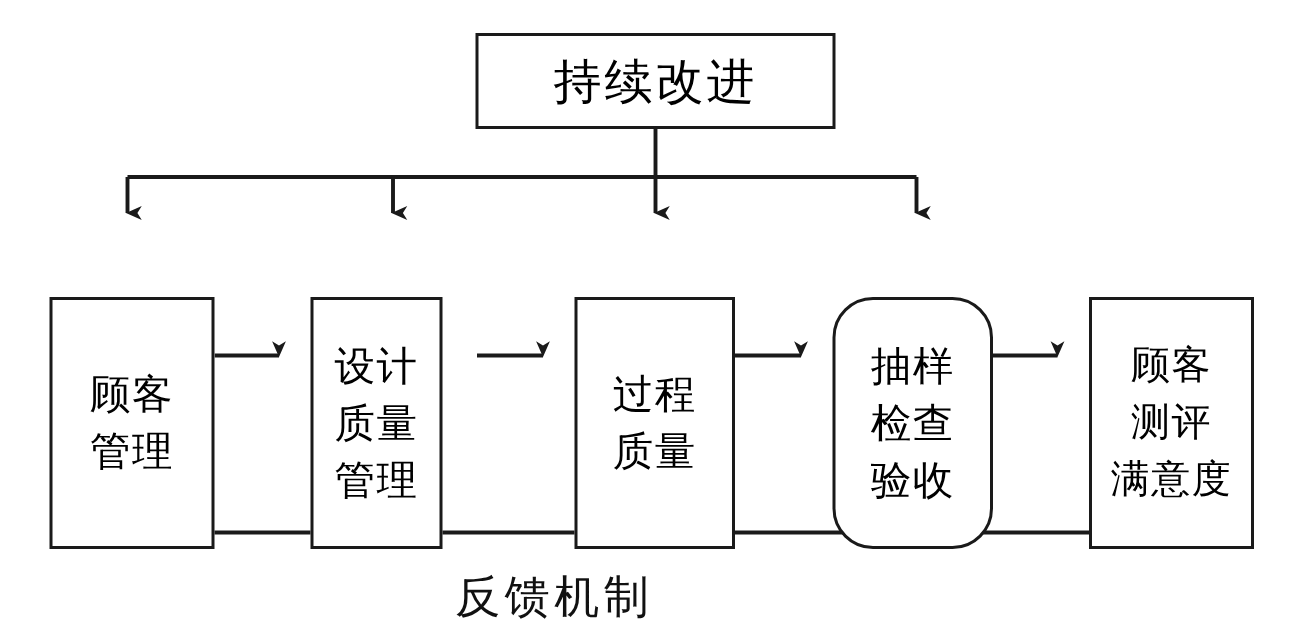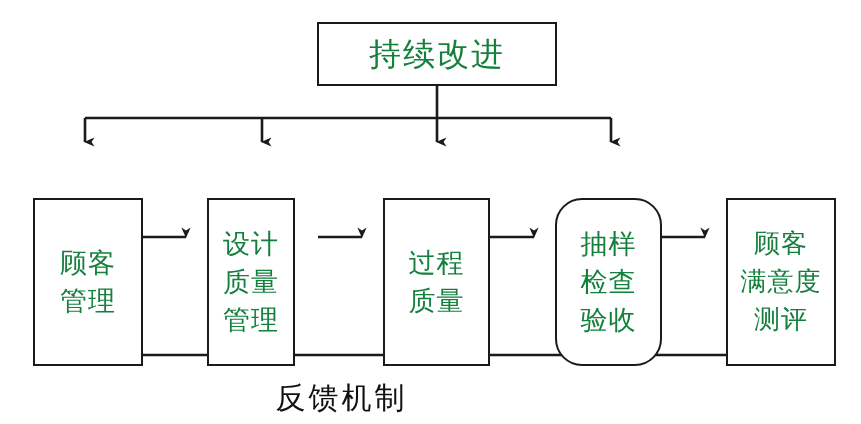--- a/index.html
+++ b/index.html
@@ -26,21 +26,21 @@
   }
   .node-box {
     position: absolute;
     box-sizing: border-box;
     border: 2.5px solid #1a1a1a;
     background: #ffffff;
     display: flex;
     flex-direction: column;
     align-items: center;
     justify-content: center;
-    color: #15803d;
+    color: #000000;
   }
   .node-line {
     display: block;
     white-space: nowrap;
     letter-spacing: 1px;
   }
   #node-top {
     left: 317px;
     top: 22px;
     width: 240px;
@@ -68,20 +68,21 @@
   #node-5 .node-line { font-size: 26px; }
   #feedback-label {
     position: absolute;
     left: 0;
     top: 378px;
     width: 683px;
     text-align: center;
     font-size: 30px;
     letter-spacing: 3px;
     color: #111111;
+    padding-left: 28px;
   }
 </style>
 </head>
 <body>
 
 <div id="diagram-root">
 
   <svg id="diagram-svg" viewBox="0 0 861 424">
     <defs>
       <marker id="arrow-down" markerWidth="14" markerHeight="14" refX="5" refY="10" orient="auto" markerUnits="userSpaceOnUse">
@@ -141,19 +142,19 @@
   </div>
 
   <div class="node-box row-node" id="node-4">
     <span class="node-line">抽样</span>
     <span class="node-line">检查</span>
     <span class="node-line">验收</span>
   </div>
 
   <div class="node-box row-node" id="node-5">
     <span class="node-line">顾客</span>
+    <span class="node-line">测评</span>
     <span class="node-line">满意度</span>
-    <span class="node-line">测评</span>
   </div>
 
   <div id="feedback-label">反馈机制</div>
 
 </div>
 
 </body></html>

